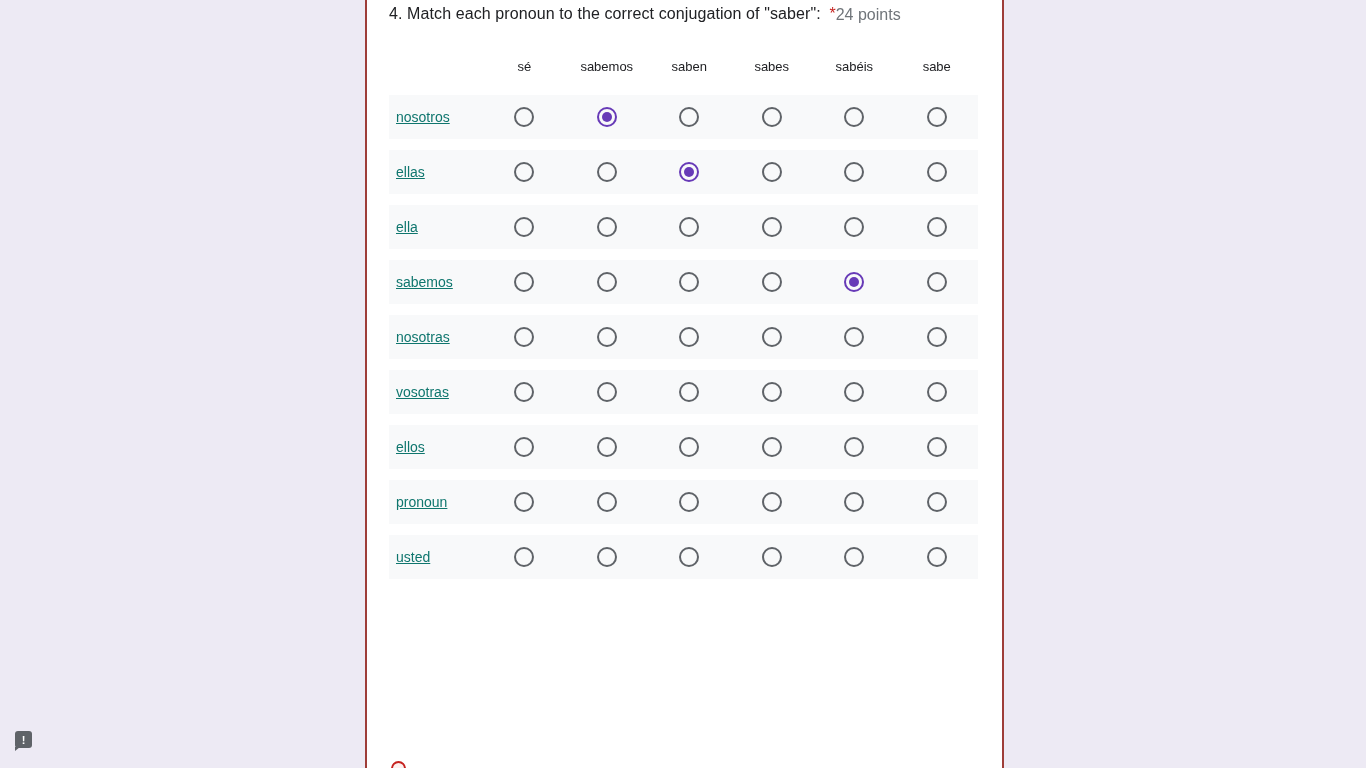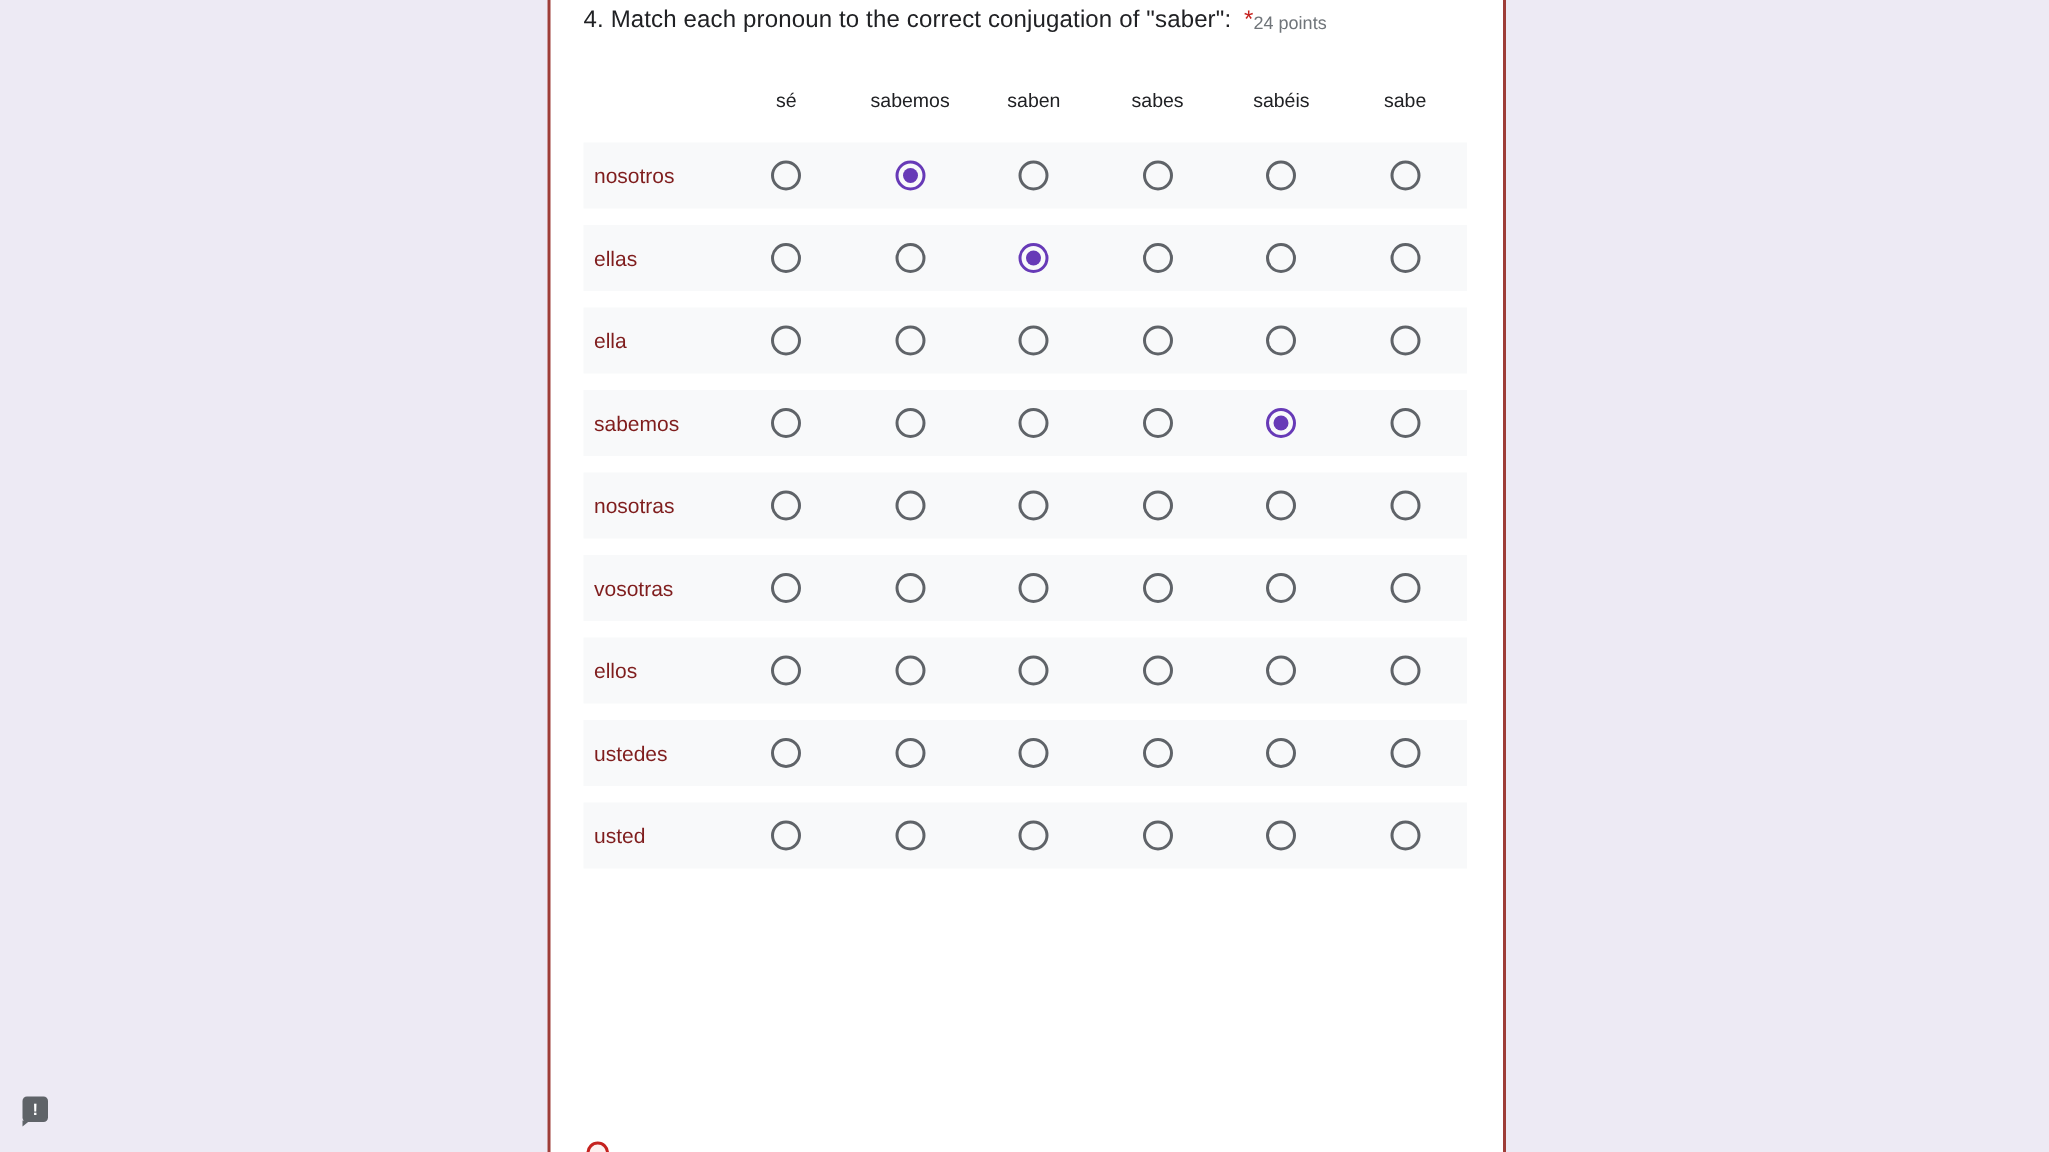--- a/index.html
+++ b/index.html
@@ -36,21 +36,21 @@
     font-size: 16px;
     line-height: 22px;
     color: #202124;
     letter-spacing: 0.1px;
   }
   .req {
     color: var(--error-red, #d93025);
     padding-left: 4px;
   }
   .points {
-    font-size: 12px;
+    font-size: 16px;
     line-height: 16px;
     color: #70757a;
     margin-top: 4px;
     white-space: nowrap;
   }
   .grid {
     margin-top: 33px;
   }
   .g-row {
     display: flex;
@@ -65,21 +65,22 @@
     font-size: 13px;
     color: #202124;
   }
   .g-label {
     width: 94px;
     box-sizing: border-box;
     padding-left: 7px;
     display: flex;
     align-items: center;
     font-size: 14px;
-    color: #7f1d1d;
+    color: #0f766e;
+    text-decoration: underline;
   }
   .g-cell {
     flex: 1;
     display: flex;
     align-items: center;
     justify-content: center;
   }
   .g-strip {
     height: 44px;
     margin-bottom: 11px;
@@ -317,21 +318,21 @@
           <span class="radio" role="radio" aria-checked="false"></span>
         </div>
         <div class="g-cell">
           <span class="radio" role="radio" aria-checked="false"></span>
         </div>
         <div class="g-cell">
           <span class="radio" role="radio" aria-checked="false"></span>
         </div>
       </div>
       <div class="g-row g-strip">
-        <div class="g-label">ustedes</div>
+        <div class="g-label">pronoun</div>
         <div class="g-cell">
           <span class="radio" role="radio" aria-checked="false"></span>
         </div>
         <div class="g-cell">
           <span class="radio" role="radio" aria-checked="false"></span>
         </div>
         <div class="g-cell">
           <span class="radio" role="radio" aria-checked="false"></span>
         </div>
         <div class="g-cell">

